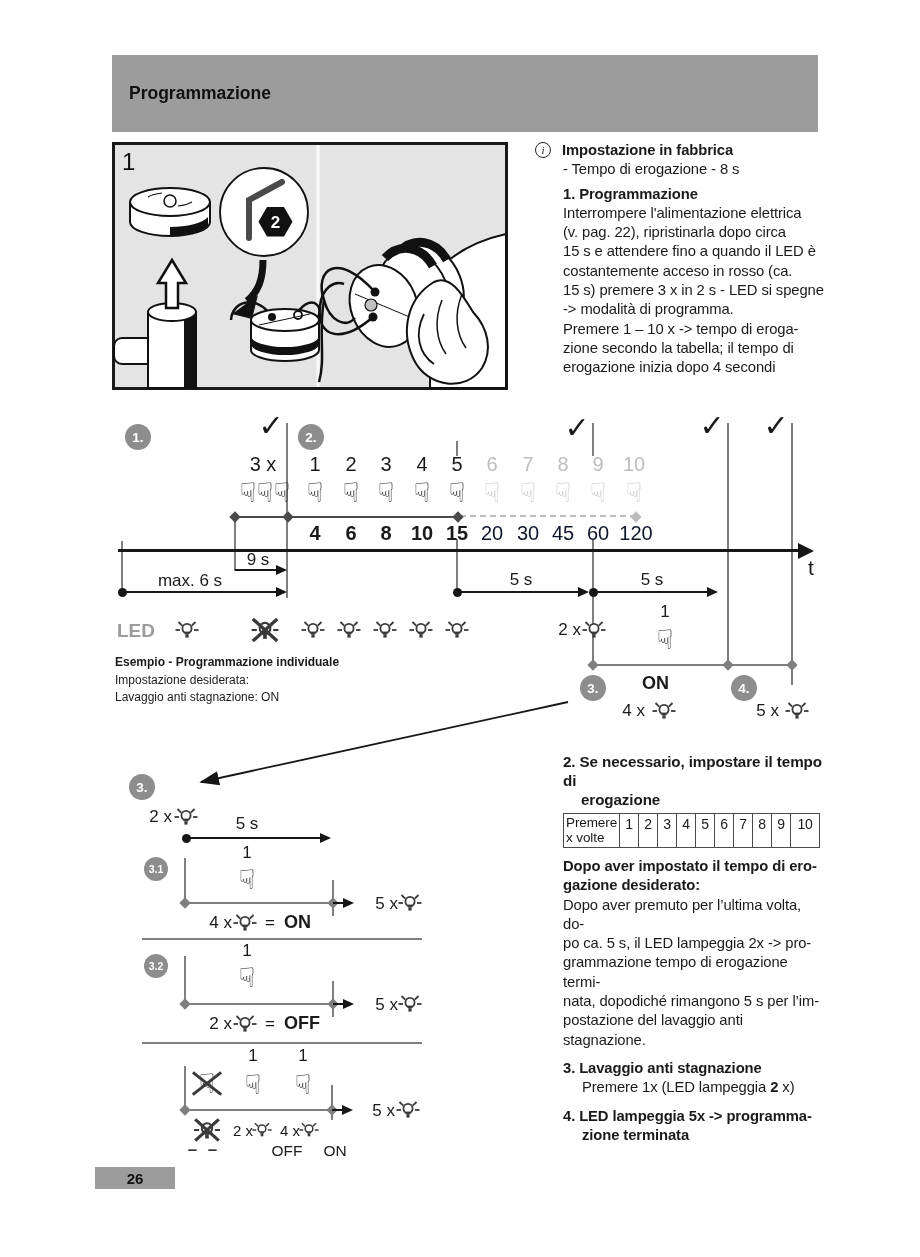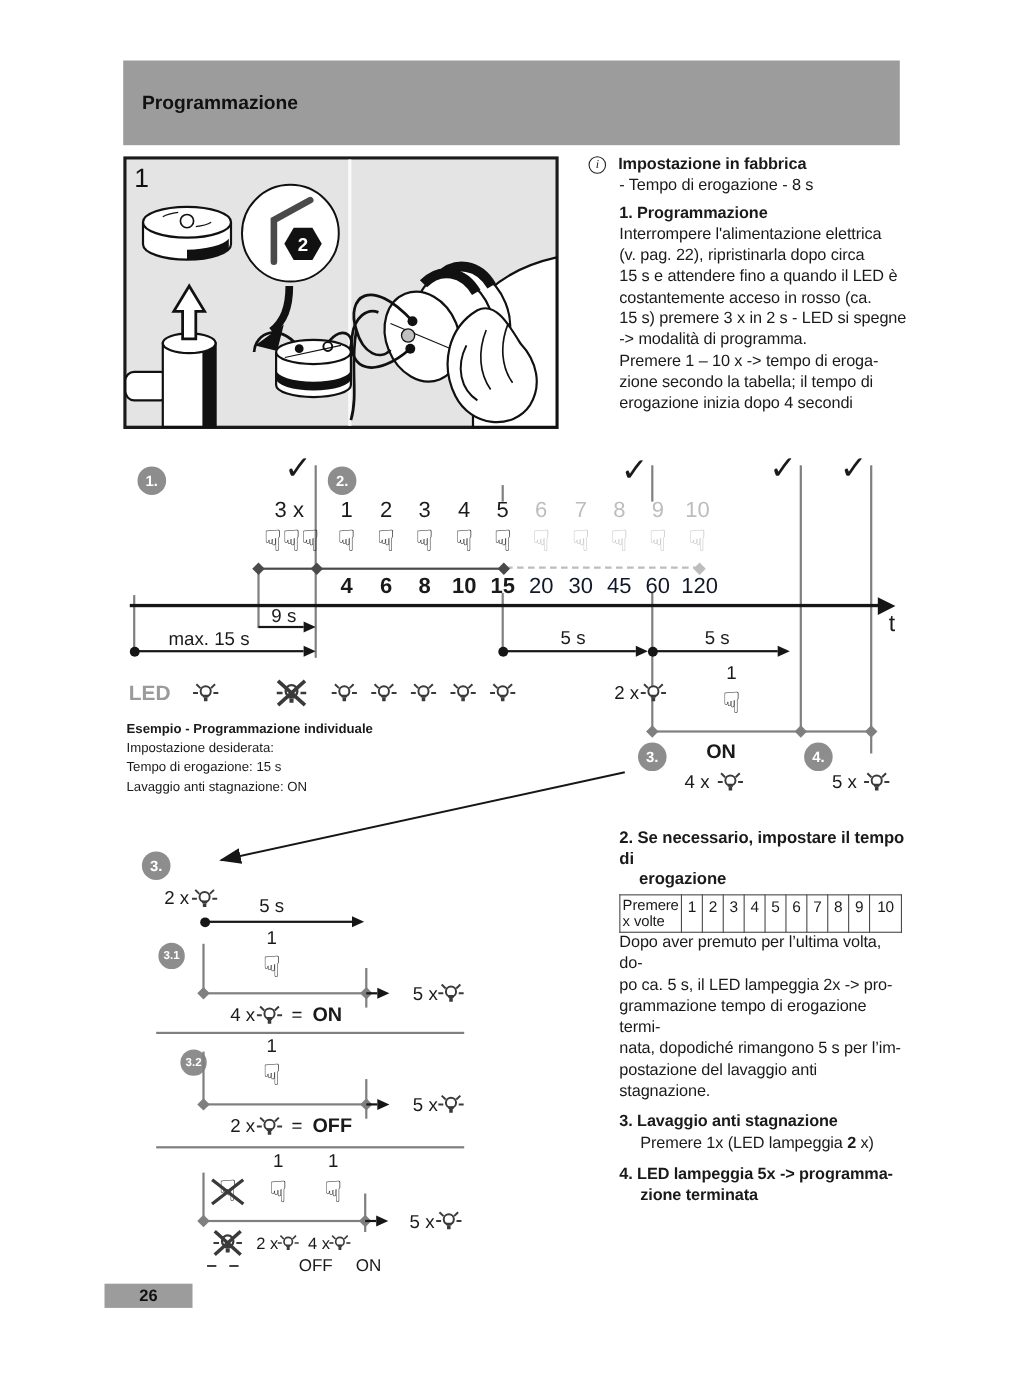--- a/index.html
+++ b/index.html
@@ -197,21 +197,21 @@
   <div class="dia g" style="left:632px;top:513px;"></div>
 
   <div class="hlb" style="left:118px;top:549px;width:684px;height:3px;"></div>
   <div class="tri big" style="left:798px;top:542.5px;"></div>
   <div class="axis-t" style="left:808px;top:556px;">t</div>
 
   <div class="lbl" style="left:258px;top:550px;">9 s</div>
   <div class="hlb" style="left:235px;top:569px;width:41px;"></div>
   <div class="tri" style="left:276px;top:564.5px;"></div>
 
-  <div class="lbl" style="left:190px;top:571px;">max. 15 s</div>
+  <div class="lbl" style="left:190px;top:571px;">max. 6 s</div>
   <div class="dot" style="left:117.5px;top:587.5px;"></div>
   <div class="hlb" style="left:122px;top:591px;width:154px;"></div>
   <div class="tri" style="left:276px;top:586.5px;"></div>
 
   <div class="lbl" style="left:521px;top:570px;">5 s</div>
   <div class="dot" style="left:452.5px;top:587.5px;"></div>
   <div class="hlb" style="left:457px;top:591px;width:121px;"></div>
   <div class="tri" style="left:578px;top:586.5px;"></div>
   <div class="lbl" style="left:652px;top:570px;">5 s</div>
   <div class="dot" style="left:588.5px;top:587.5px;"></div>
@@ -304,21 +304,20 @@
       <use href="#bulbsym"></use>
     </svg>
   <div class="lblr" style="left:779px;top:701px;">5 x</div>
   <svg class="bulb" style="left:797px;top:711px;" viewBox="0 0 24 24">
       <use href="#bulbsym"></use>
     </svg>
 
   <div class="example">
     <div class="b">Esempio - Programmazione individuale</div>
     <div>Impostazione desiderata:</div>
-    <div>Tempo di erogazione: 15 s</div>
     <div>Lavaggio anti stagnazione: ON</div>
   </div>
 
   <svg class="abs" style="left:185px;top:692px;width:395px;height:100px;">
     <line x1="383" y1="10" x2="16" y2="90" stroke="#161616" stroke-width="1.8" marker-end="url(#ah)"></line>
   </svg>
 
   <div class="circ" style="left:142px;top:787px;">3.</div>
   <div class="lblr" style="left:172px;top:807px;">2 x</div>
   <svg class="bulb" style="left:186px;top:817px;" viewBox="0 0 24 24">
@@ -345,21 +344,21 @@
     </svg>
   <div class="lblr" style="left:232px;top:913px;">4 x</div>
   <svg class="bulb" style="left:245px;top:923px;" viewBox="0 0 24 24">
       <use href="#bulbsym"></use>
     </svg>
   <div class="lbl" style="left:270px;top:913px;">=</div>
   <div class="onoff" style="left:284px;top:912px;">ON</div>
   <div class="sep" style="left:142px;top:938px;width:280px;"></div>
 
   <div class="lbl" style="left:247px;top:941px;">1</div>
-  <div class="circ sm" style="left:156px;top:966px;margin-left:20px;">3.2</div>
+  <div class="circ sm" style="left:156px;top:966px;">3.2</div>
   <div class="hand" style="left:247px;top:964px;">☟</div>
   <div class="vl" style="left:184px;top:956px;height:46px;"></div>
   <div class="vl" style="left:332px;top:981px;height:36px;"></div>
   <div class="hl" style="left:185px;top:1003px;width:148px;"></div>
   <div class="dia" style="left:181px;top:1000px;"></div>
   <div class="dia" style="left:329px;top:1000px;"></div>
   <div class="hlb" style="left:333px;top:1003px;width:10px;"></div>
   <div class="tri" style="left:343px;top:998.5px;"></div>
   <div class="lblr" style="left:398px;top:995px;">5 x</div>
   <svg class="bulb" style="left:410px;top:1004px;" viewBox="0 0 24 24">
@@ -435,20 +434,22 @@
         <td>4</td>
         <td>5</td>
         <td>6</td>
         <td>7</td>
         <td>8</td>
         <td>9</td>
         <td>10</td>
       </tr>
     </tbody>
       </table>
+    <div class="b pre mt">Dopo aver impostato il tempo di ero-
+gazione desiderato:</div>
     <div class="pre">Dopo aver premuto per l’ultima volta, do-
 po ca. 5 s, il LED lampeggia 2x -&gt; pro-
 grammazione tempo di erogazione termi-
 nata, dopodiché rimangono 5 s per l’im-
 postazione del lavaggio anti stagnazione.</div>
     <div class="mt">
       <div class="b">3. Lavaggio anti stagnazione</div>
       <div class="items">
         <div><span>Premere 1x (LED lampeggia </span><span class="b">2</span><span> x)</span></div>
       </div>

